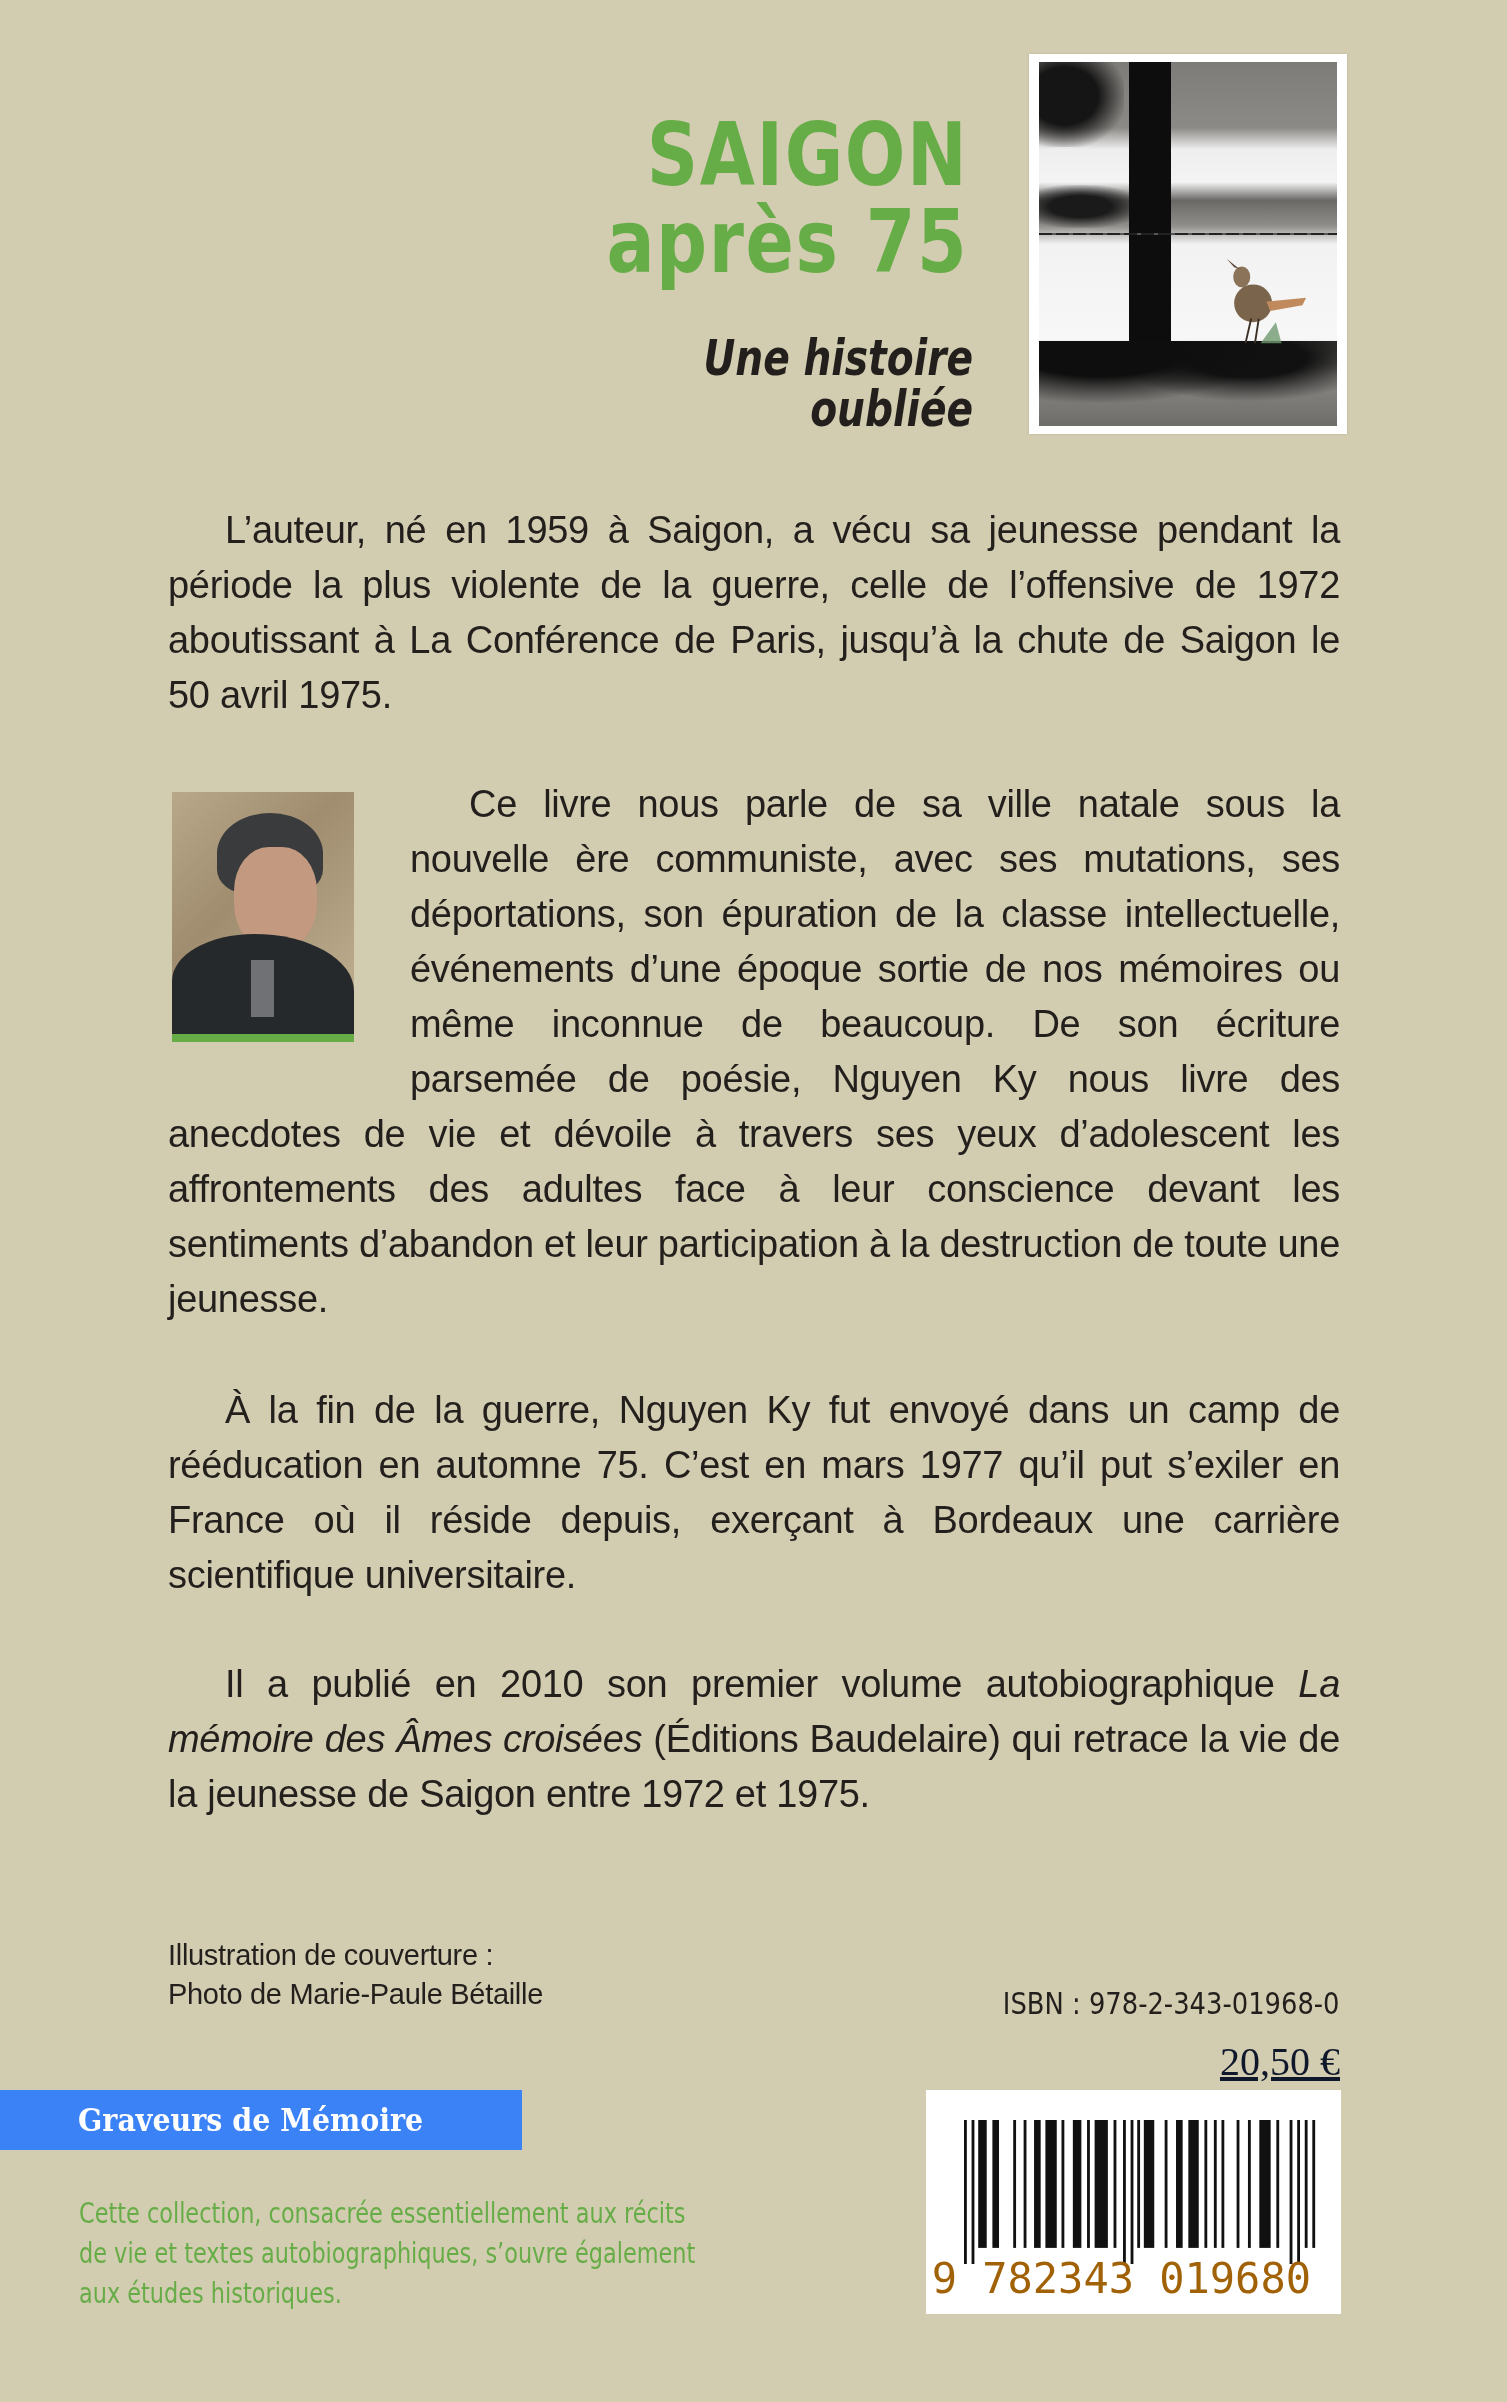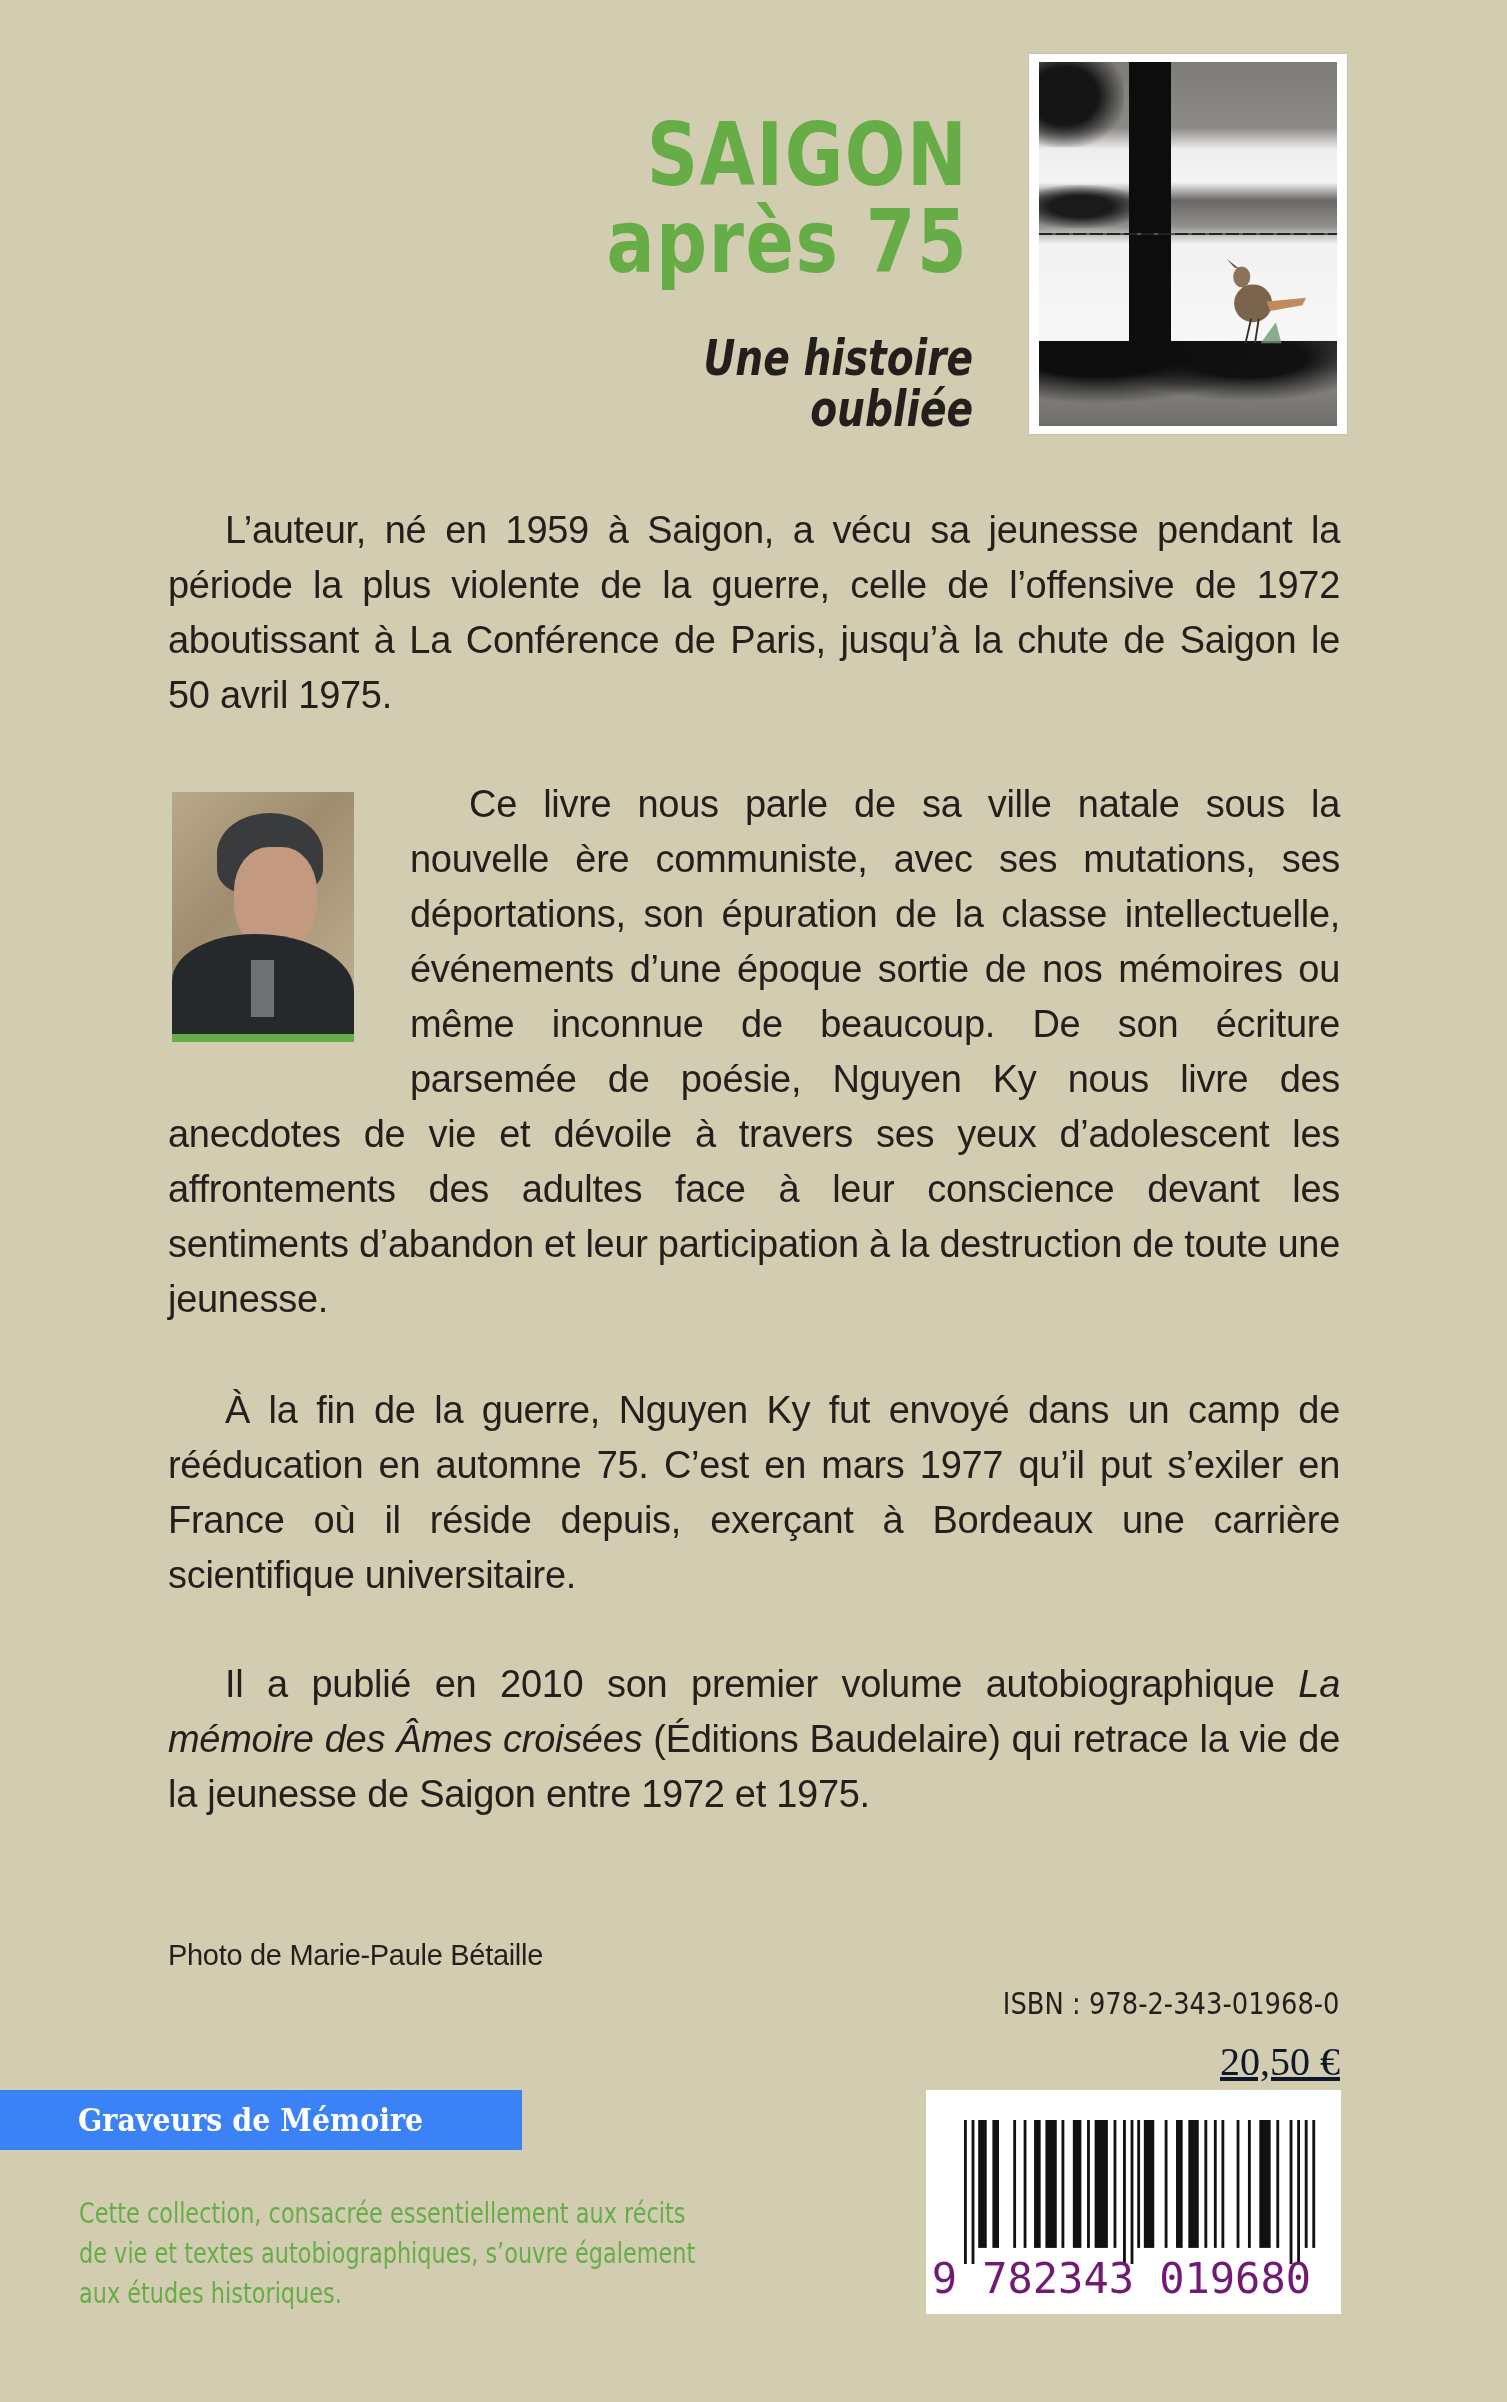--- a/index.html
+++ b/index.html
@@ -155,21 +155,21 @@
   .barcode-box {
     left: 926px; top: 2090px; width: 415px; height: 224px;
     background: #ffffff;
   }
   .barcode-bars {
     position: absolute; left: 38px; top: 30px; width: 354px; height: 144px;
   }
   .barcode-digits {
     position: absolute; left: 5.7px; top: 168px; width: 397px;
     font-family: "DejaVu Sans Mono", monospace;
-    font-size: 42px; line-height: 42px; color: #701a75;
+    font-size: 42px; line-height: 42px; color: #a16207;
     white-space: pre;
   }
 
   
   .banner {
     left: 0; top: 2090px; width: 522px; height: 60px;
     background: #3b82f6;
   }
   .banner-label {
     position: absolute; left: 78px; top: 11.4px;
@@ -240,20 +240,21 @@
 
 <div class="abs para p3">
   <p class="indent">À la fin de la guerre, Nguyen Ky fut envoyé dans un camp de rééducation en automne 75. C’est en mars 1977 qu’il put s’exiler en France où il réside depuis, exerçant à Bordeaux une carrière scientifique universitaire.</p>
 </div>
 
 <div class="abs para p4">
   <p class="indent"><span>Il a publié en 2010 son premier volume autobiographique </span><em>La mémoire des Âmes croisées</em><span> (Éditions Baudelaire) qui retrace la vie de la jeunesse de Saigon entre 1972 et 1975.</span></p>
 </div>
 
 <div class="abs credits">
+  <span class="line">Illustration de couverture :</span>
   <span class="line">Photo de Marie-Paule Bétaille</span>
 </div>
 
 <div class="abs isbn">ISBN : 978-2-343-01968-0</div>
 <div class="abs price">20,50 €</div>
 
 <div class="abs barcode-box">
   <svg class="barcode-bars" viewBox="0 0 374 152" preserveAspectRatio="none">
     <g fill="#111">
       <rect x="0" y="0" width="3" height="152"></rect>

